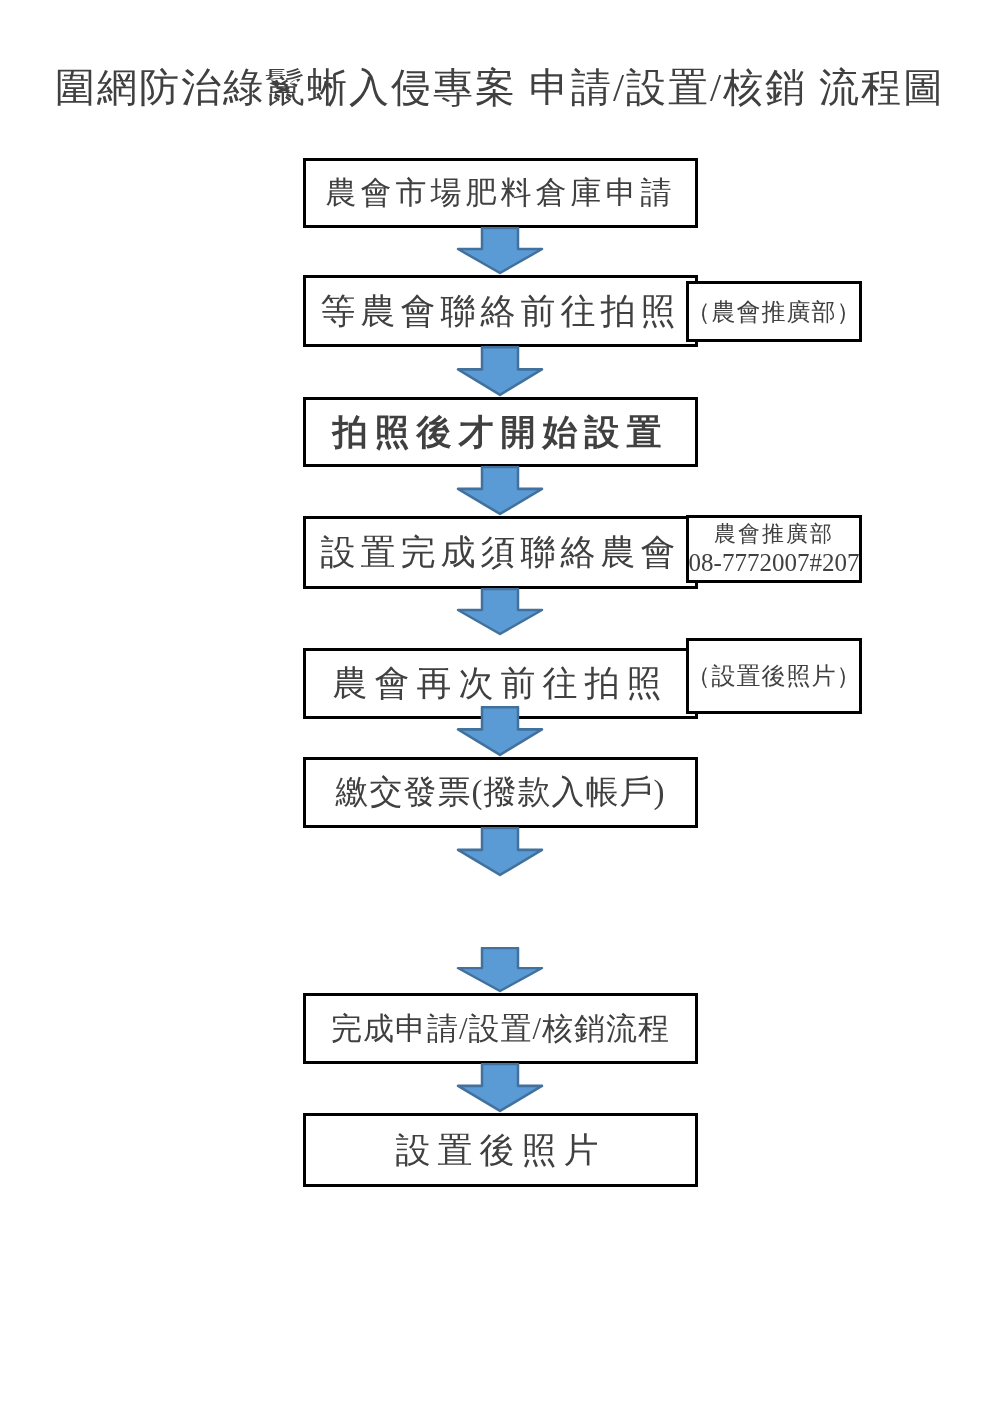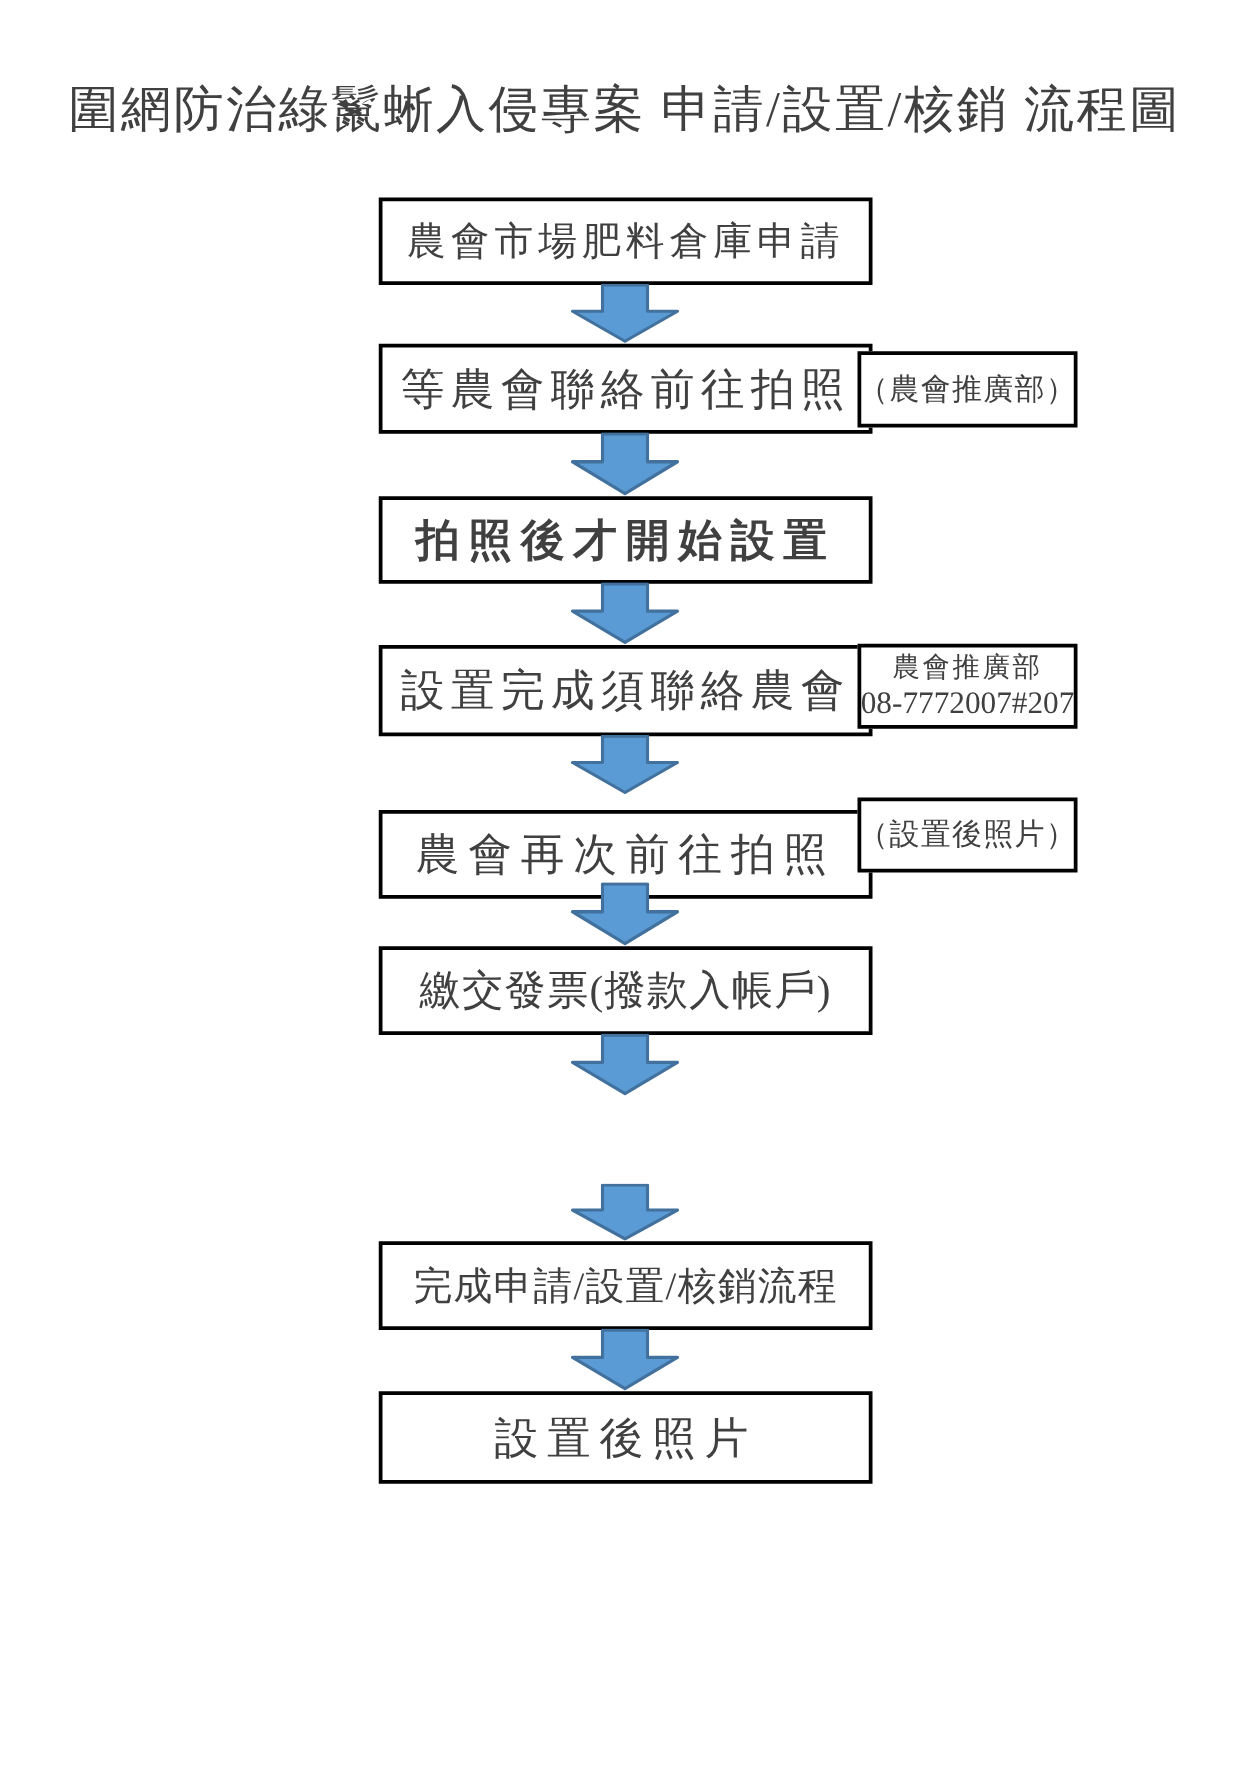--- a/index.html
+++ b/index.html
@@ -45,21 +45,21 @@
   .b4 { top: 516px;  height: 73px; font-size: 35px; letter-spacing: 5px; }
   .b5 { top: 648px;  height: 71px; font-size: 35px; letter-spacing: 7px; }
   .b6 { top: 757px;  height: 71px; font-size: 33px; letter-spacing: 1px; }
   .b7 { top: 877px;  height: 71px; font-size: 29px; letter-spacing: 1px; }
   .b8 { top: 993px;  height: 71px; font-size: 31px; letter-spacing: 1px; }
   .b9 { top: 1113px; height: 74px; font-size: 35px; letter-spacing: 7px; }
 
   
   .n1 { top: 281px; height: 61px; font-size: 24px; letter-spacing: 1px; }
   .n2 { top: 515px; height: 68px; }
-  .n3 { top: 638px; height: 60px; font-size: 24px; letter-spacing: 1px; }
+  .n3 { top: 638px; height: 76px; font-size: 24px; letter-spacing: 1px; }
   .n2 .line1 { font-size: 22px; letter-spacing: 2px; }
   .n2 .line2 { font-size: 25px; letter-spacing: 0; }
 
   
   .arrow { position: absolute; left: 456px; width: 88px; }
   .a1 { top: 227px;  height: 48px; }
   .a2 { top: 346px;  height: 51px; }
   .a3 { top: 466px;  height: 50px; }
   .a4 { top: 588px;  height: 48px; }
   .a5 { top: 706px;  height: 51px; }

